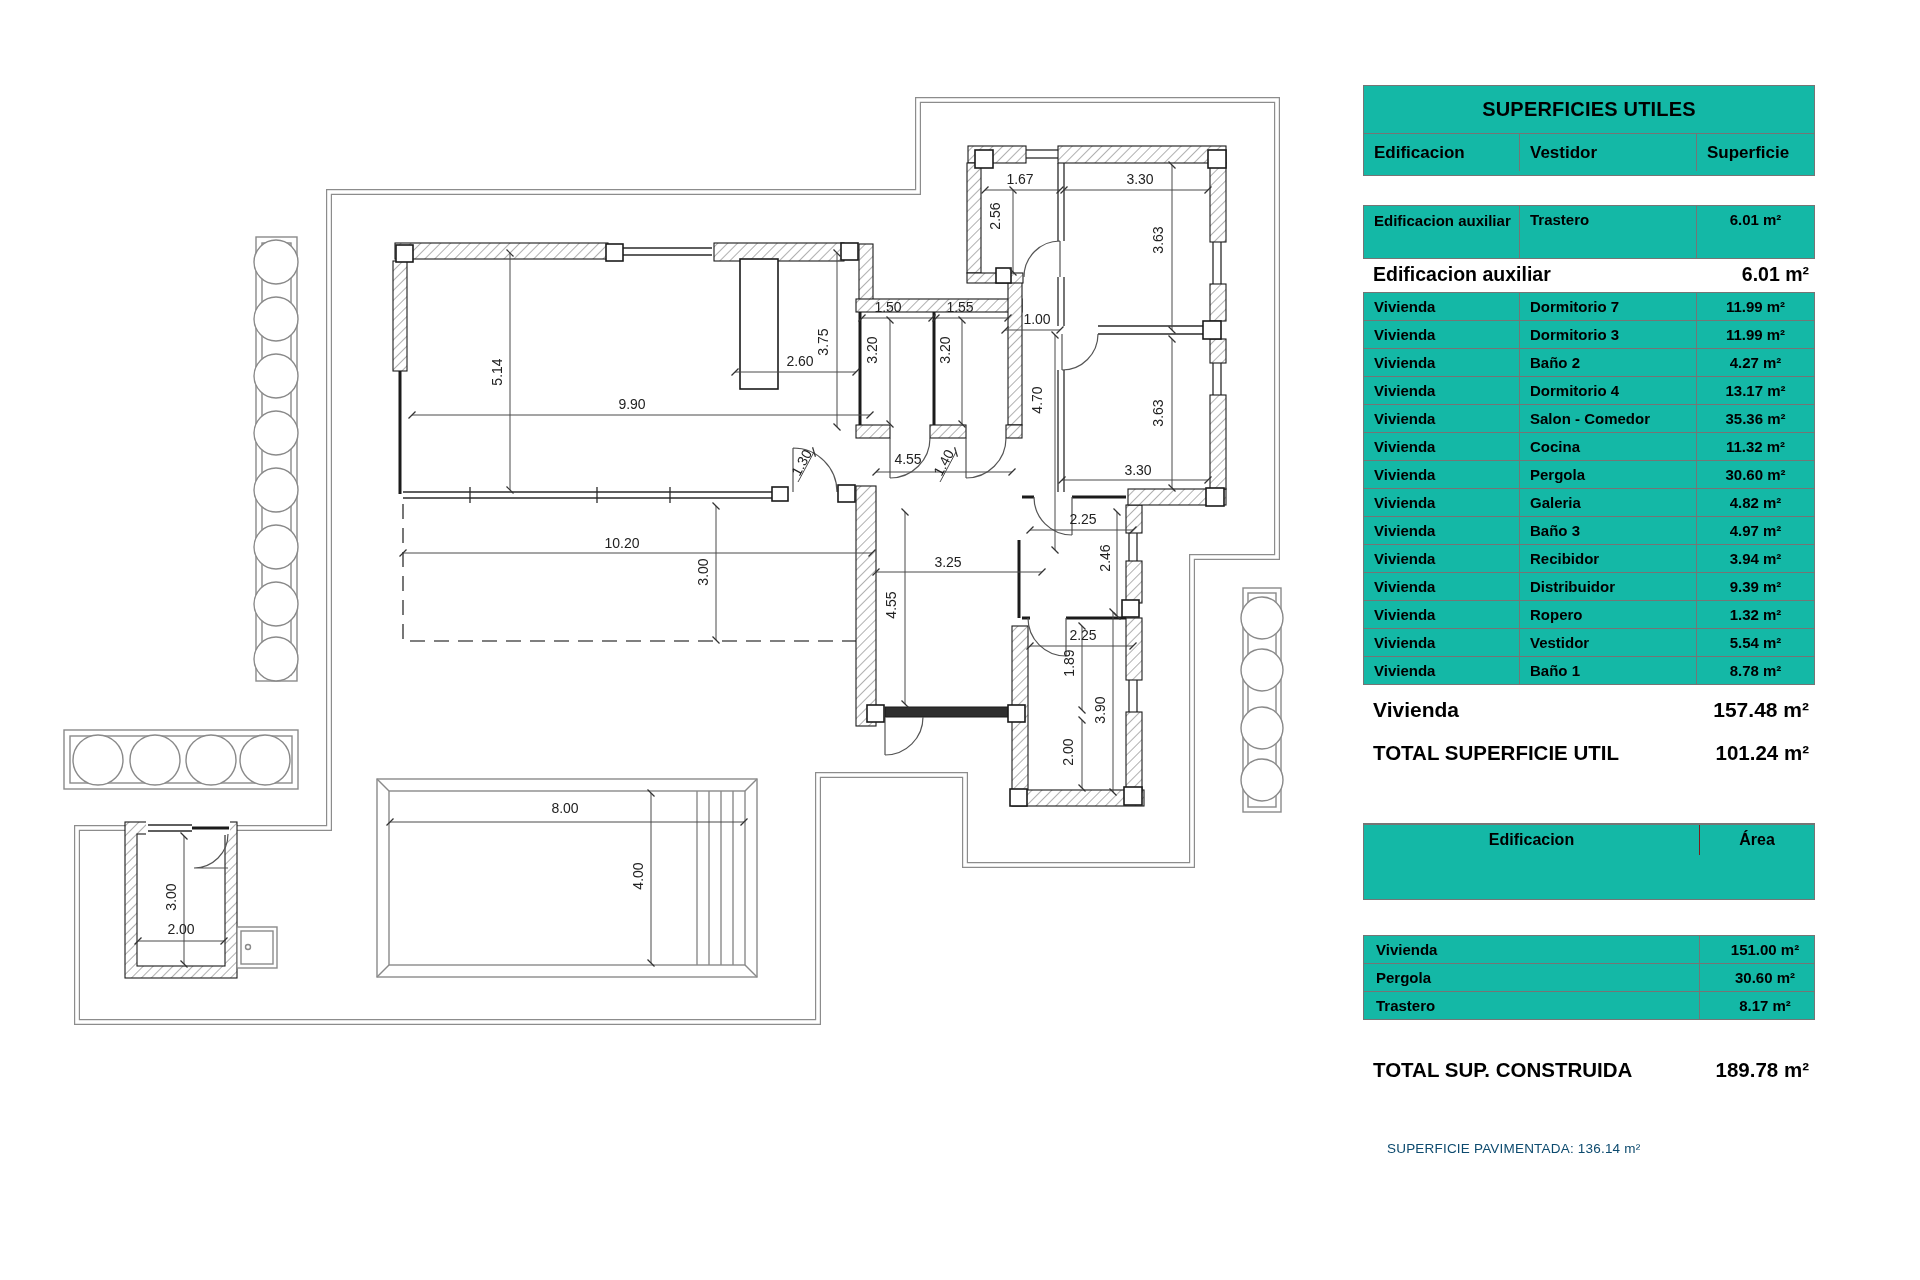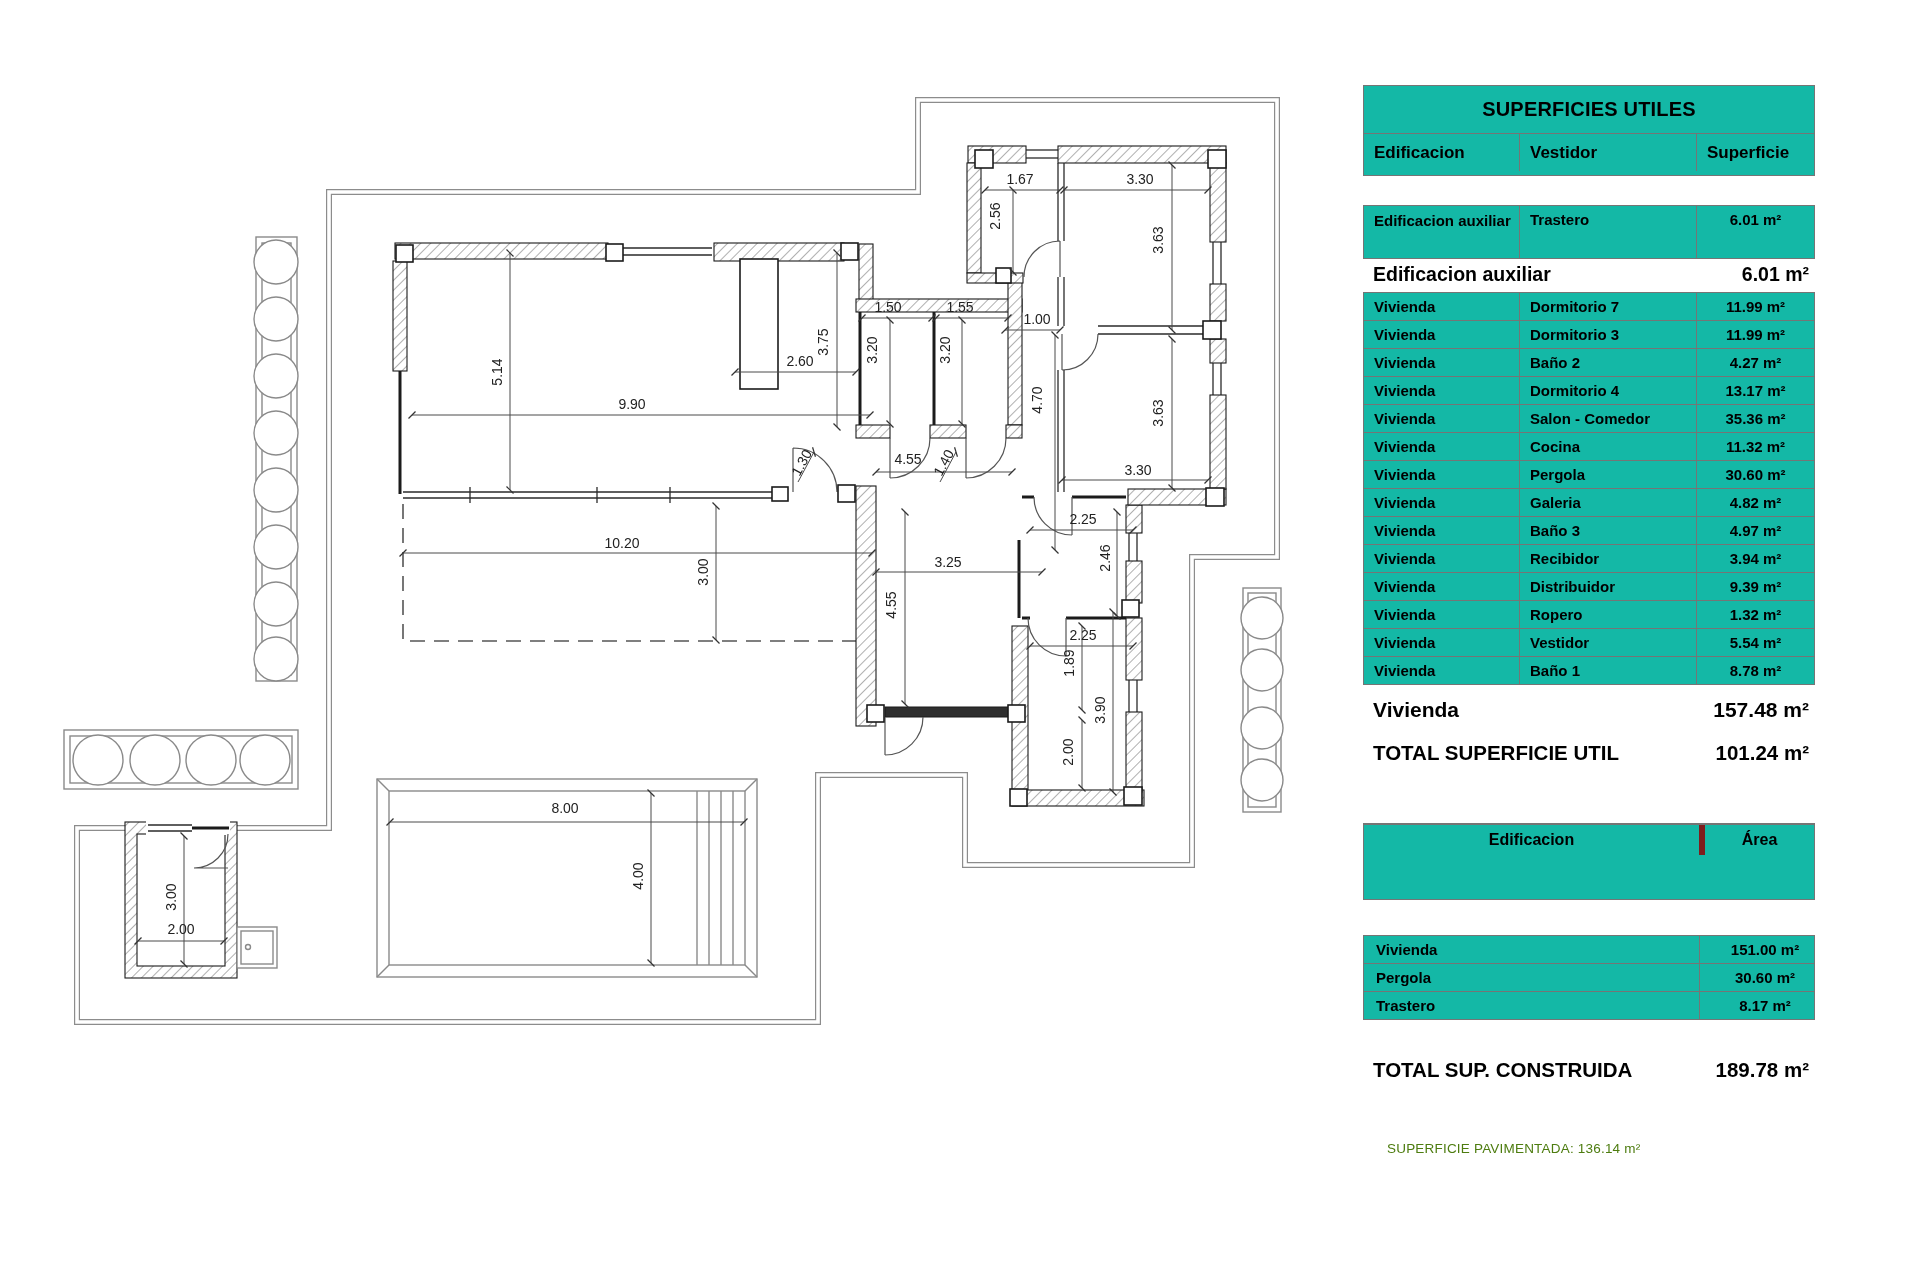--- a/index.html
+++ b/index.html
@@ -32,26 +32,26 @@
   .grow>div{font-weight:700;font-size:15px;padding:4px 0 3px 10px;color:#000;line-height:20px;}
   .grow>div+div{border-left:1px solid #757575;}
   .grow+.grow{border-top:1px solid #757575;}
   .cval{text-align:center;padding-left:0 !important;}
   .sub{position:absolute;left:1363px;width:452px;display:flex;justify-content:space-between;align-items:baseline;}
   .sub .sl{font-weight:700;font-size:19.5px;padding-left:10px;color:#000;}
   .sub .sv{font-weight:700;font-size:19.5px;padding-right:6px;color:#000;}
   .tot .sl,.tot .sv{font-size:20.5px;margin-top:8px;}
   .hrow2{display:grid;grid-template-columns:335px 115px;border-top:1px solid #757575;}
   .hrow2>div{font-weight:700;font-size:16px;padding:6px 0;text-align:center;color:#000;}
-  .hrow2>div+div{border-left:6px solid #7f1d1d;}
+  .hrow2>div+div{border-left:1px solid #7f1d1d;}
   .grow2{display:grid;grid-template-columns:335px 115px;}
   .grow2>div{font-weight:700;font-size:15px;padding:4px 0 3px 12px;color:#000;line-height:20px;}
   .grow2>div+div{border-left:1px solid #757575;text-align:center;padding-left:16px;}
   .grow2+.grow2{border-top:1px solid #757575;}
-  .foot{position:absolute;left:1387px;top:1141px;font-size:13.5px;color:#4d7c0f;letter-spacing:.2px;}
+  .foot{position:absolute;left:1387px;top:1141px;font-size:13.5px;color:#0c4a6e;letter-spacing:.2px;}
 </style>
 </head>
 <body>
 
 <div id="stage">
 
 <svg width="1920" height="1280" viewBox="0 0 1920 1280">
   <defs>
     <pattern id="h" width="7" height="7" patternTransform="rotate(45)" patternUnits="userSpaceOnUse">
       <rect width="7" height="7" fill="#fff"></rect>

